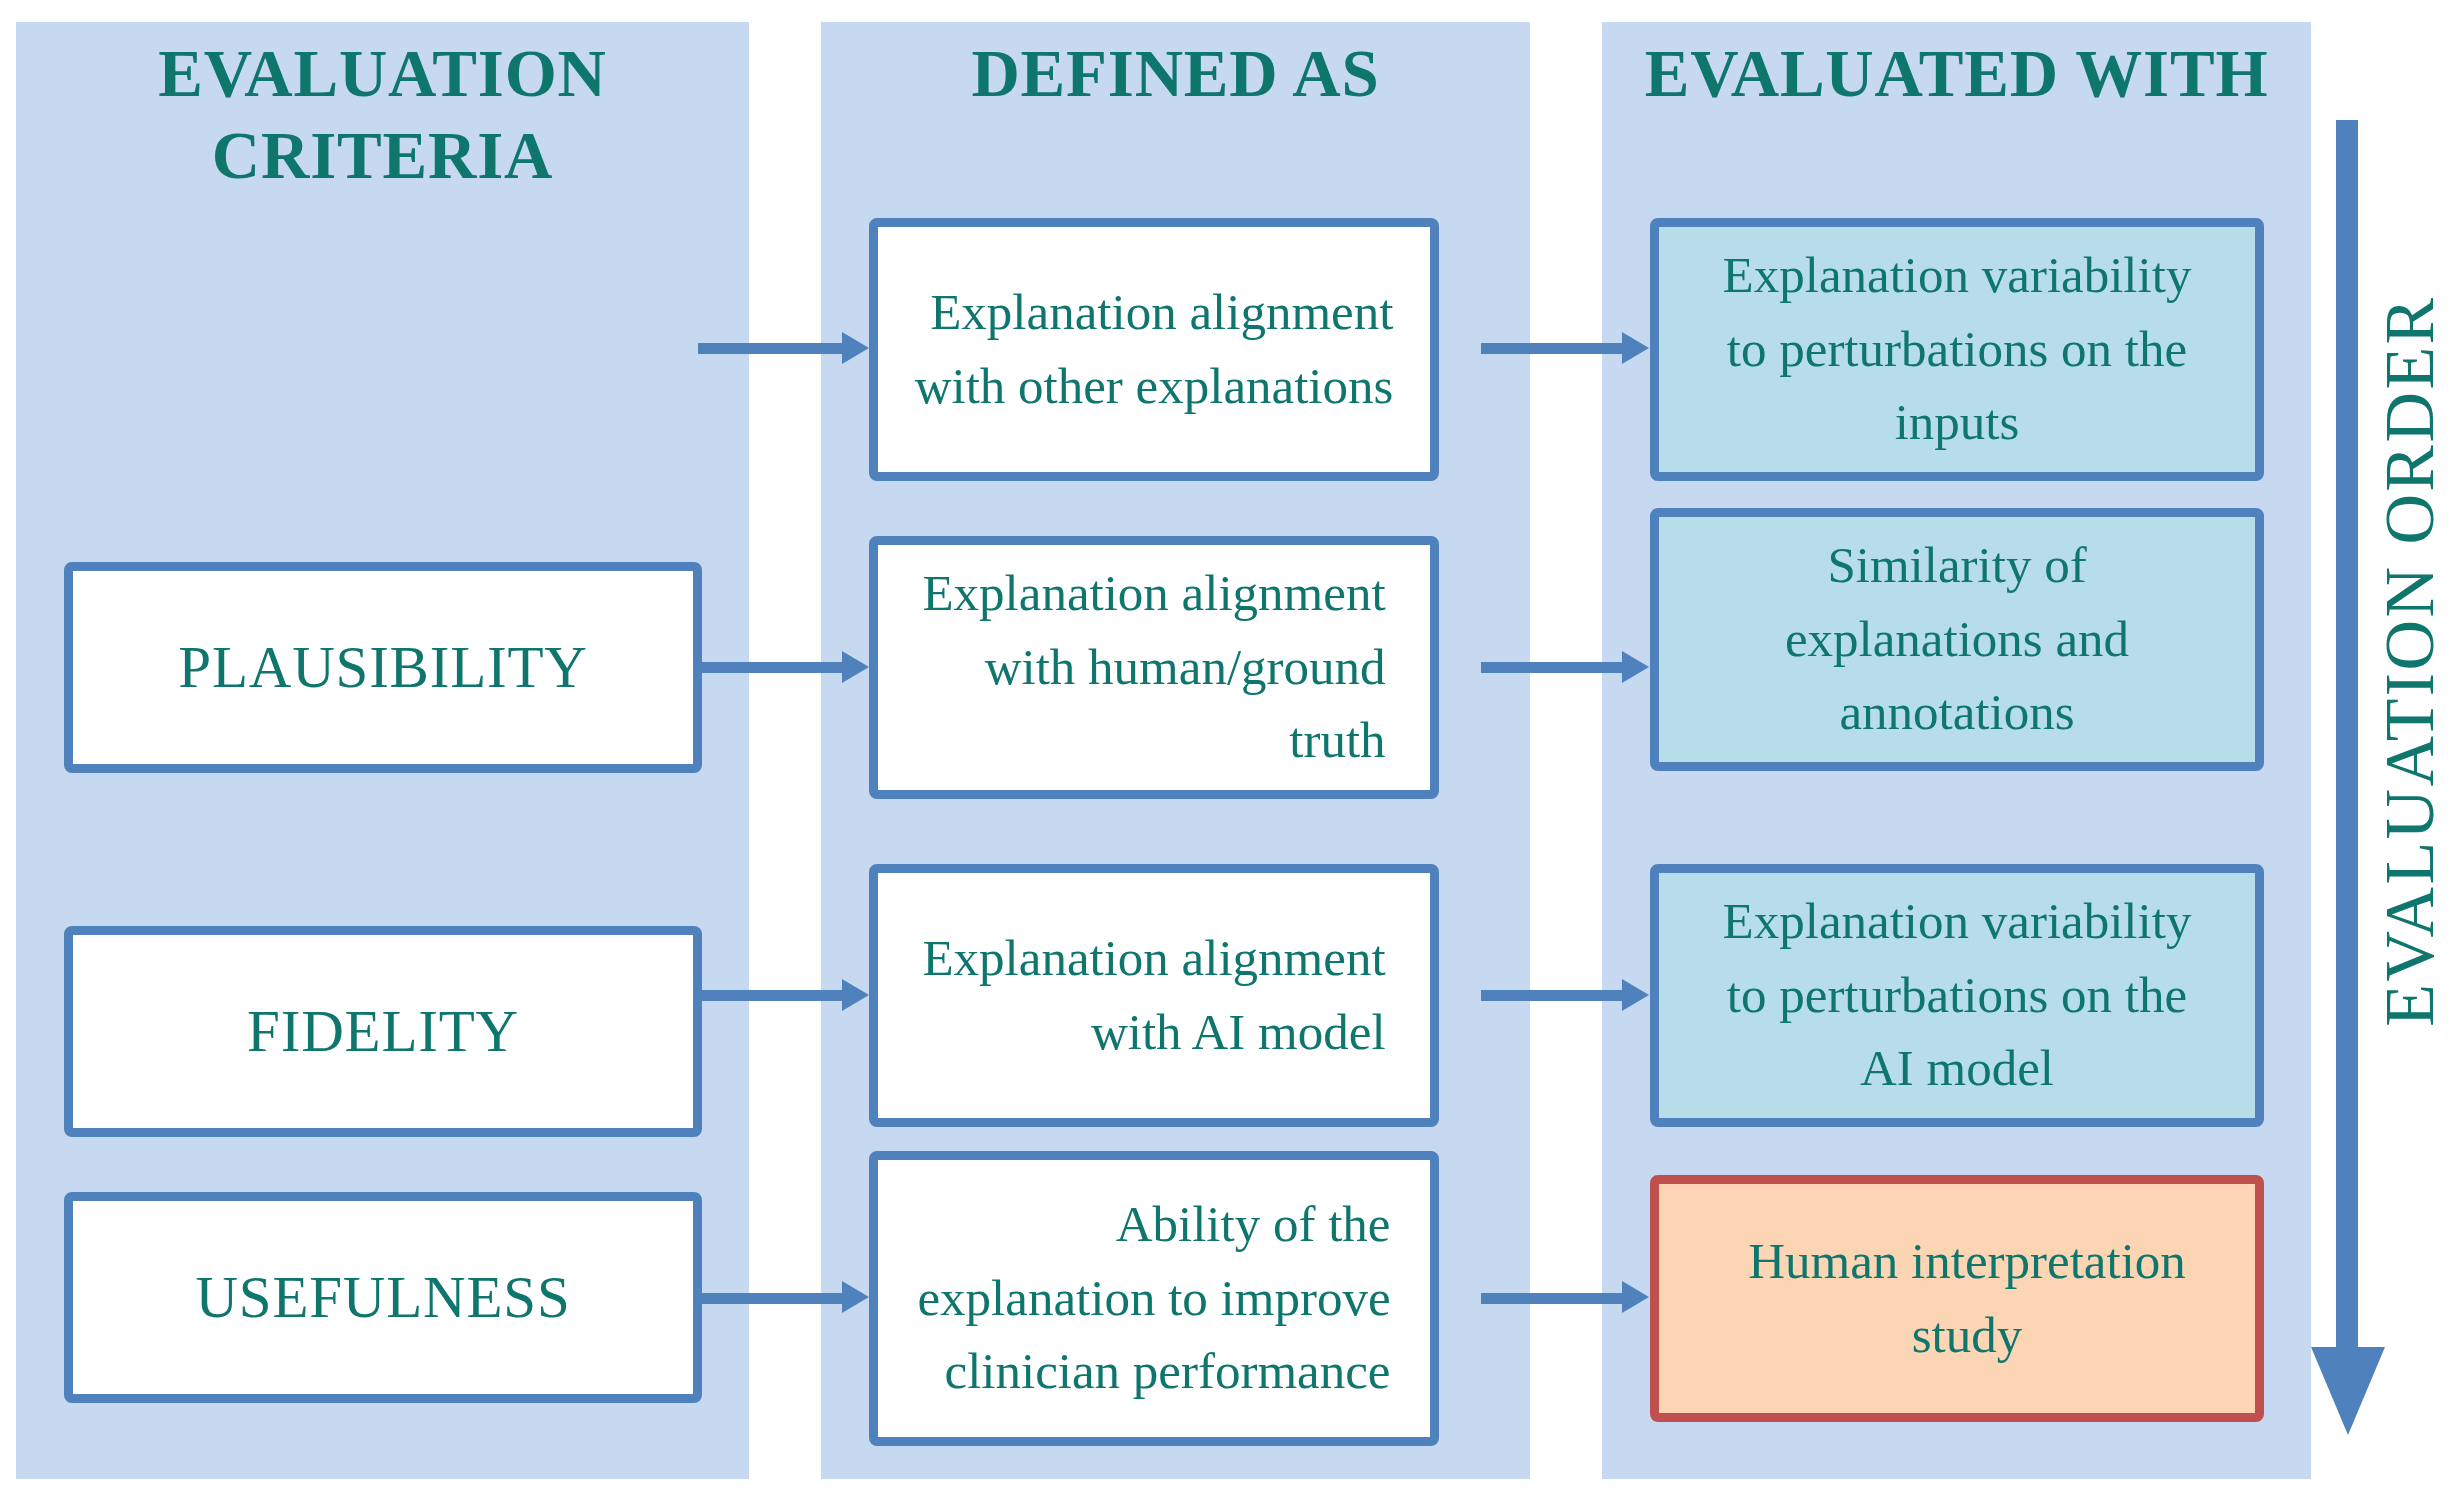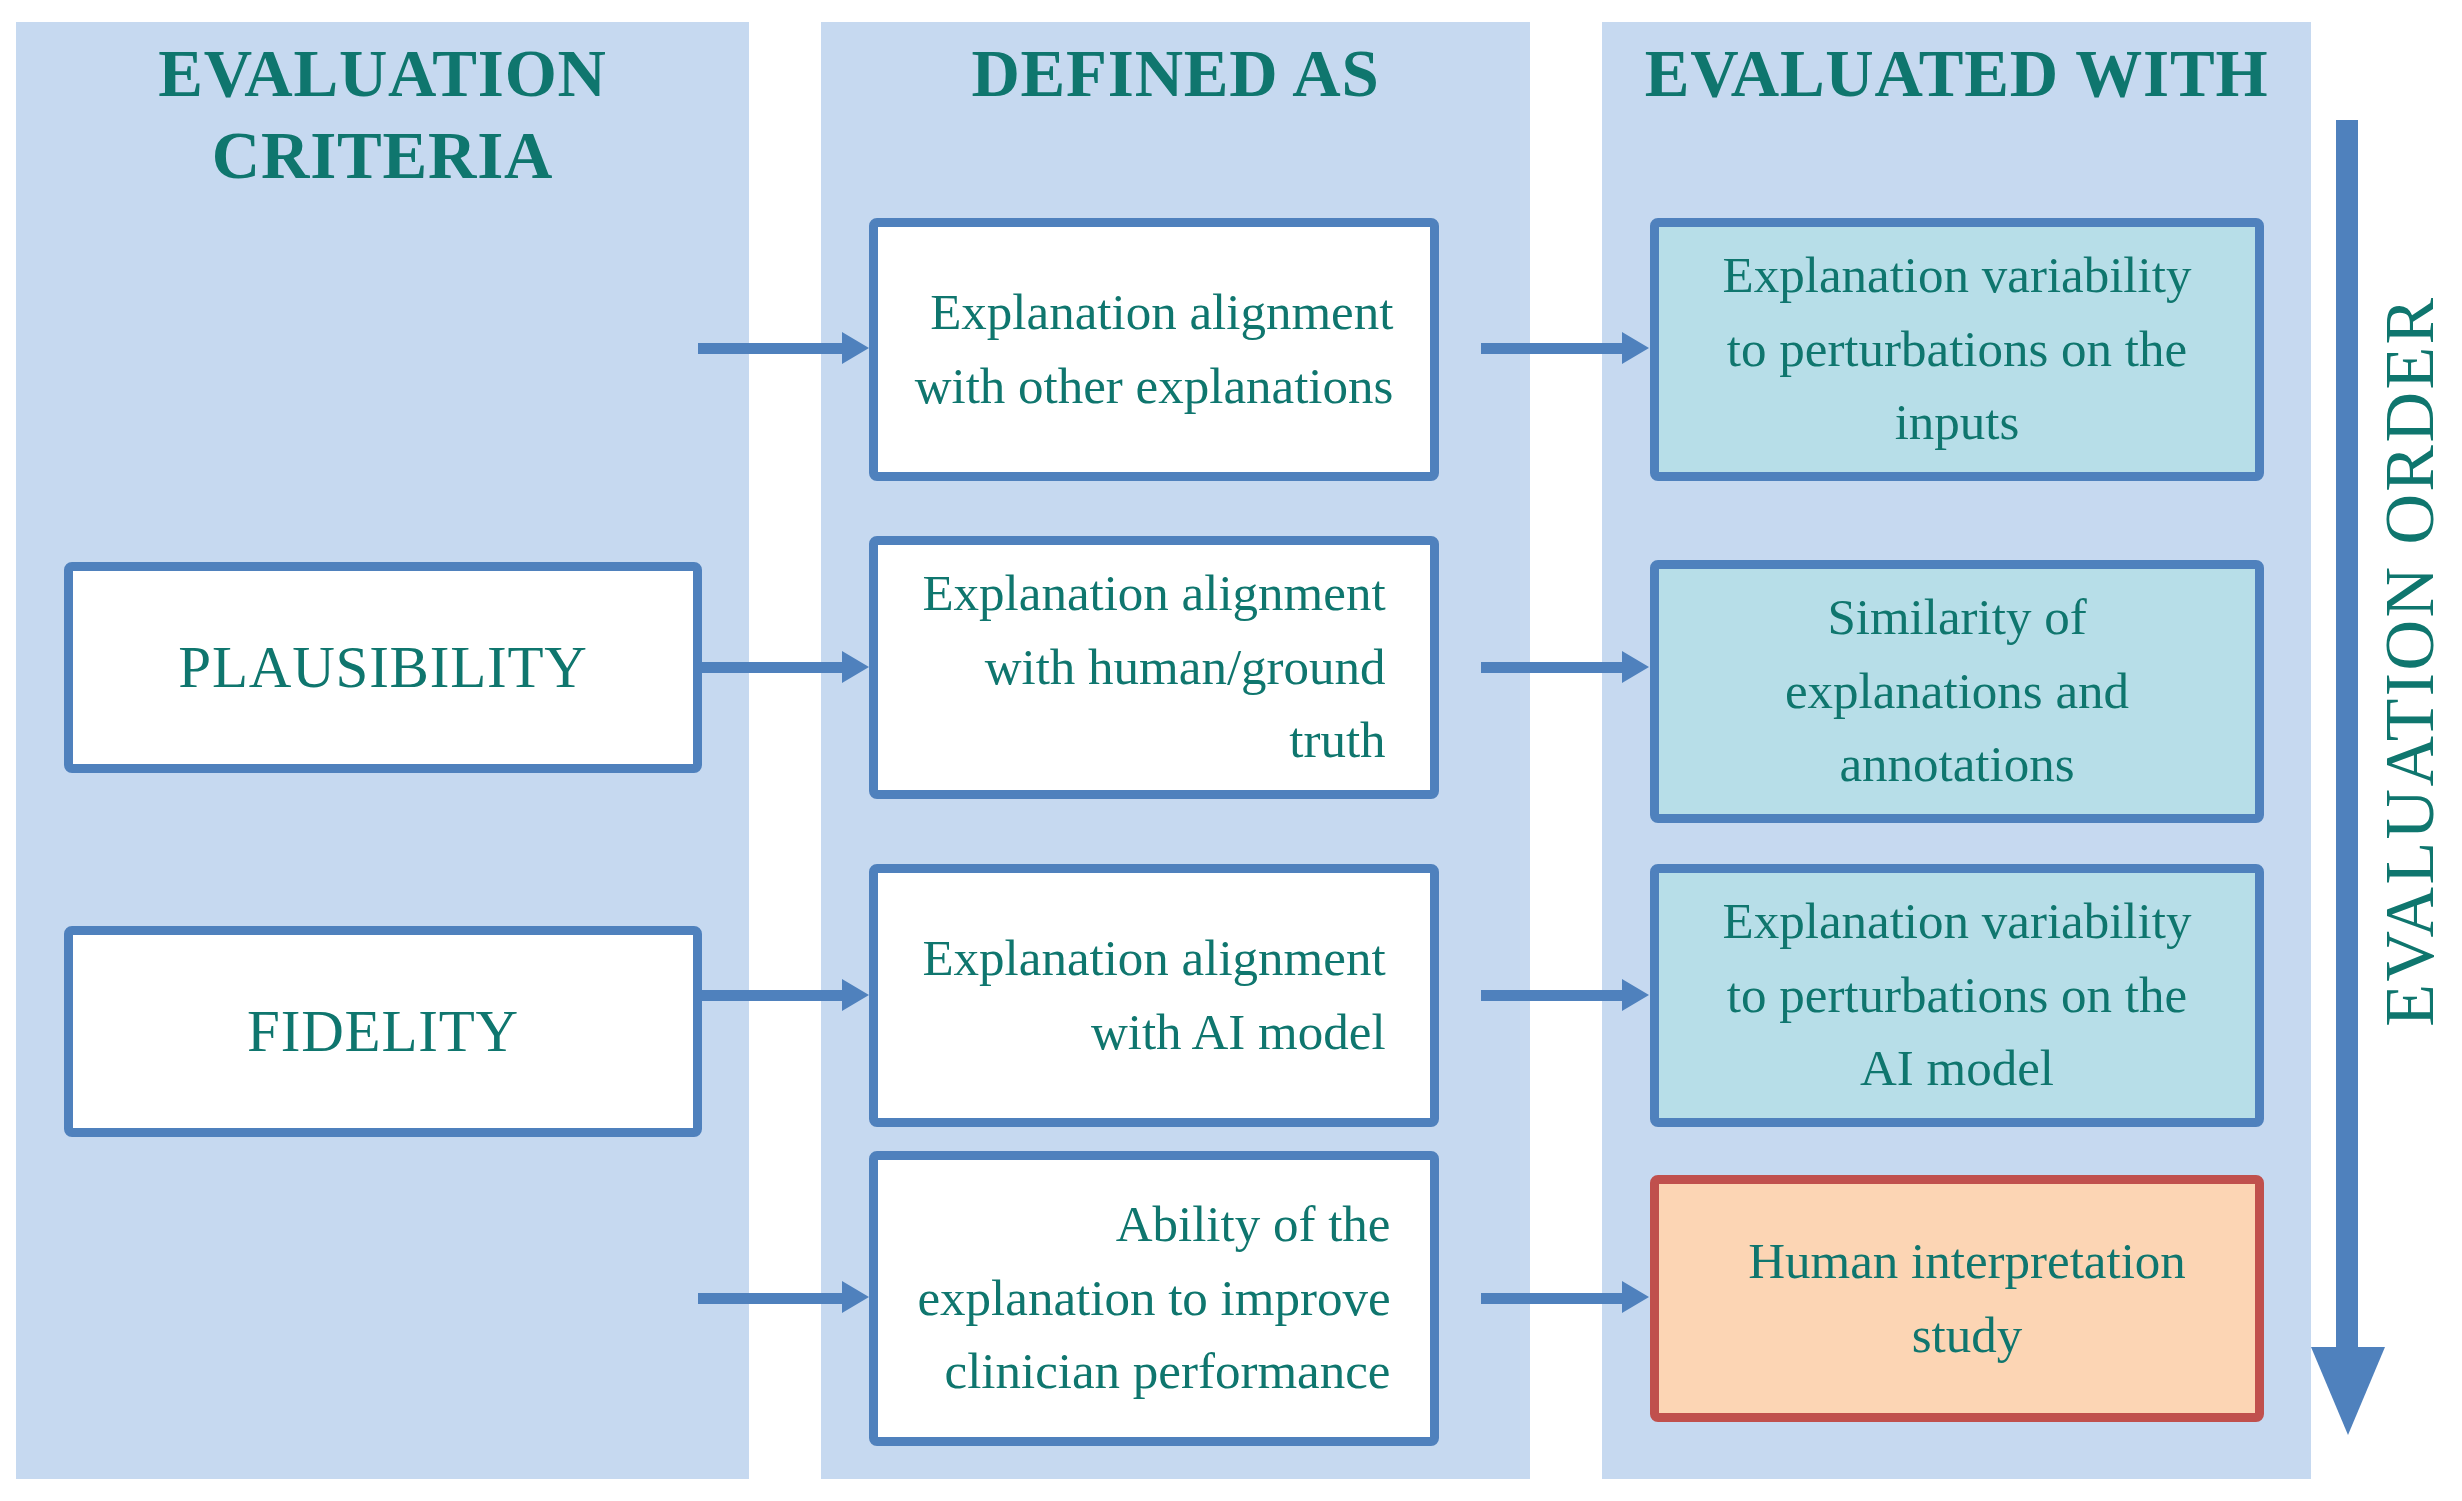--- a/index.html
+++ b/index.html
@@ -80,21 +80,21 @@
   .fill-teal   { background: #b7dee8; }
   .fill-orange { background: #fcd5b4; border-color: #c0504d; }
 
   
   .c-r1 { top: 243px; }  .c-r2 { top: 562px; }  .c-r3 { top: 926px; } .c-r4 { top: 1192px; }
   .d-r1 { top: 218px; height: 263px; }
   .d-r2 { top: 536px; height: 263px; }
   .d-r3 { top: 864px; height: 263px; }
   .d-r4 { top: 1151px; height: 295px; }
   .e-r1 { top: 218px; height: 263px; }
-  .e-r2 { top: 560px; height: 263px; }
+  .e-r2 { top: 508px; height: 263px; }
   .e-r3 { top: 864px; height: 263px; }
   .e-r4 { top: 1175px; height: 247px; padding-left: 36px; }
 
   
   .arrow-shaft {
     position: absolute;
     height: 11px;
     background: #4f81bd;
   }
   .arrow-head {
@@ -153,20 +153,21 @@
   <div class="panel col2"></div>
   <div class="panel col3"></div>
 
   <div class="col-header h1">EVALUATION
 CRITERIA</div>
   <div class="col-header h2">DEFINED AS</div>
   <div class="col-header h3">EVALUATED WITH</div>
 
   <div class="box criteria-box c-r2">PLAUSIBILITY</div>
   <div class="box criteria-box c-r3">FIDELITY</div>
+  <div class="box criteria-box c-r4">USEFULNESS</div>
 
   <div class="box defined-box d-r1">Explanation alignment
 with other explanations</div>
   <div class="box defined-box d-r2">Explanation alignment
 with human/ground
 truth</div>
   <div class="box defined-box d-r3">Explanation alignment
 with AI model</div>
   <div class="box defined-box d-r4">Ability of the
 explanation to improve

